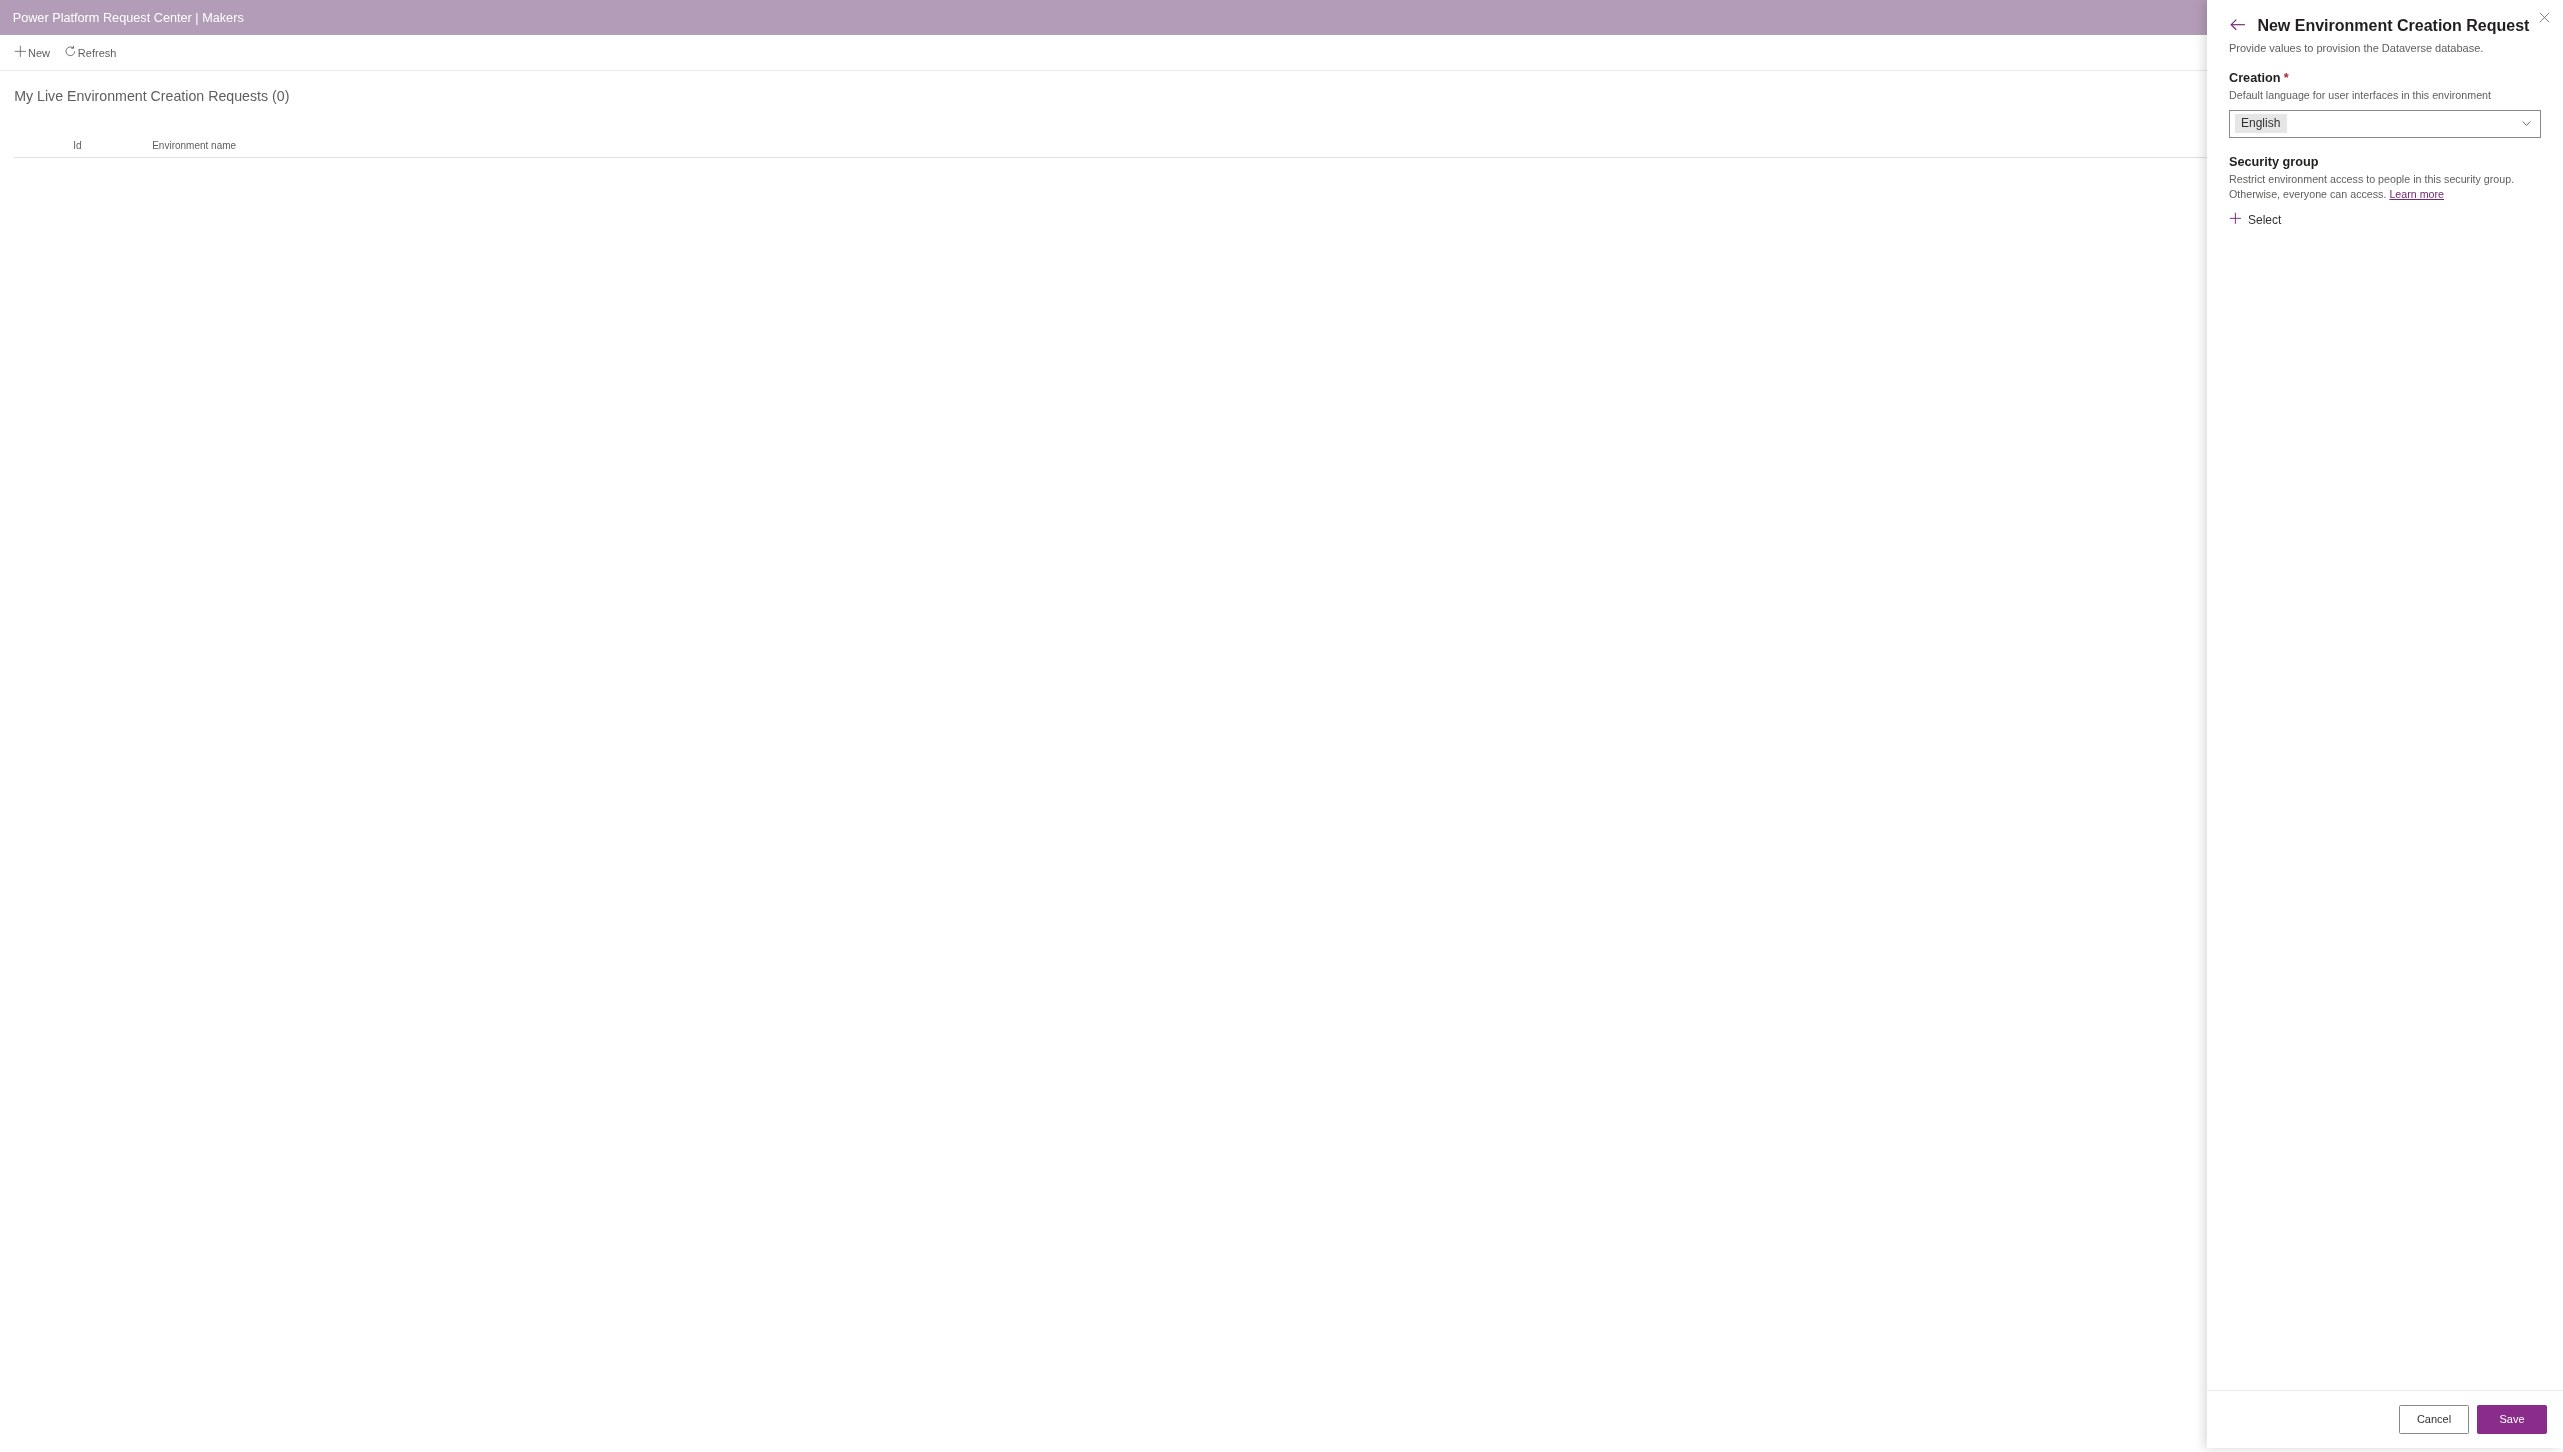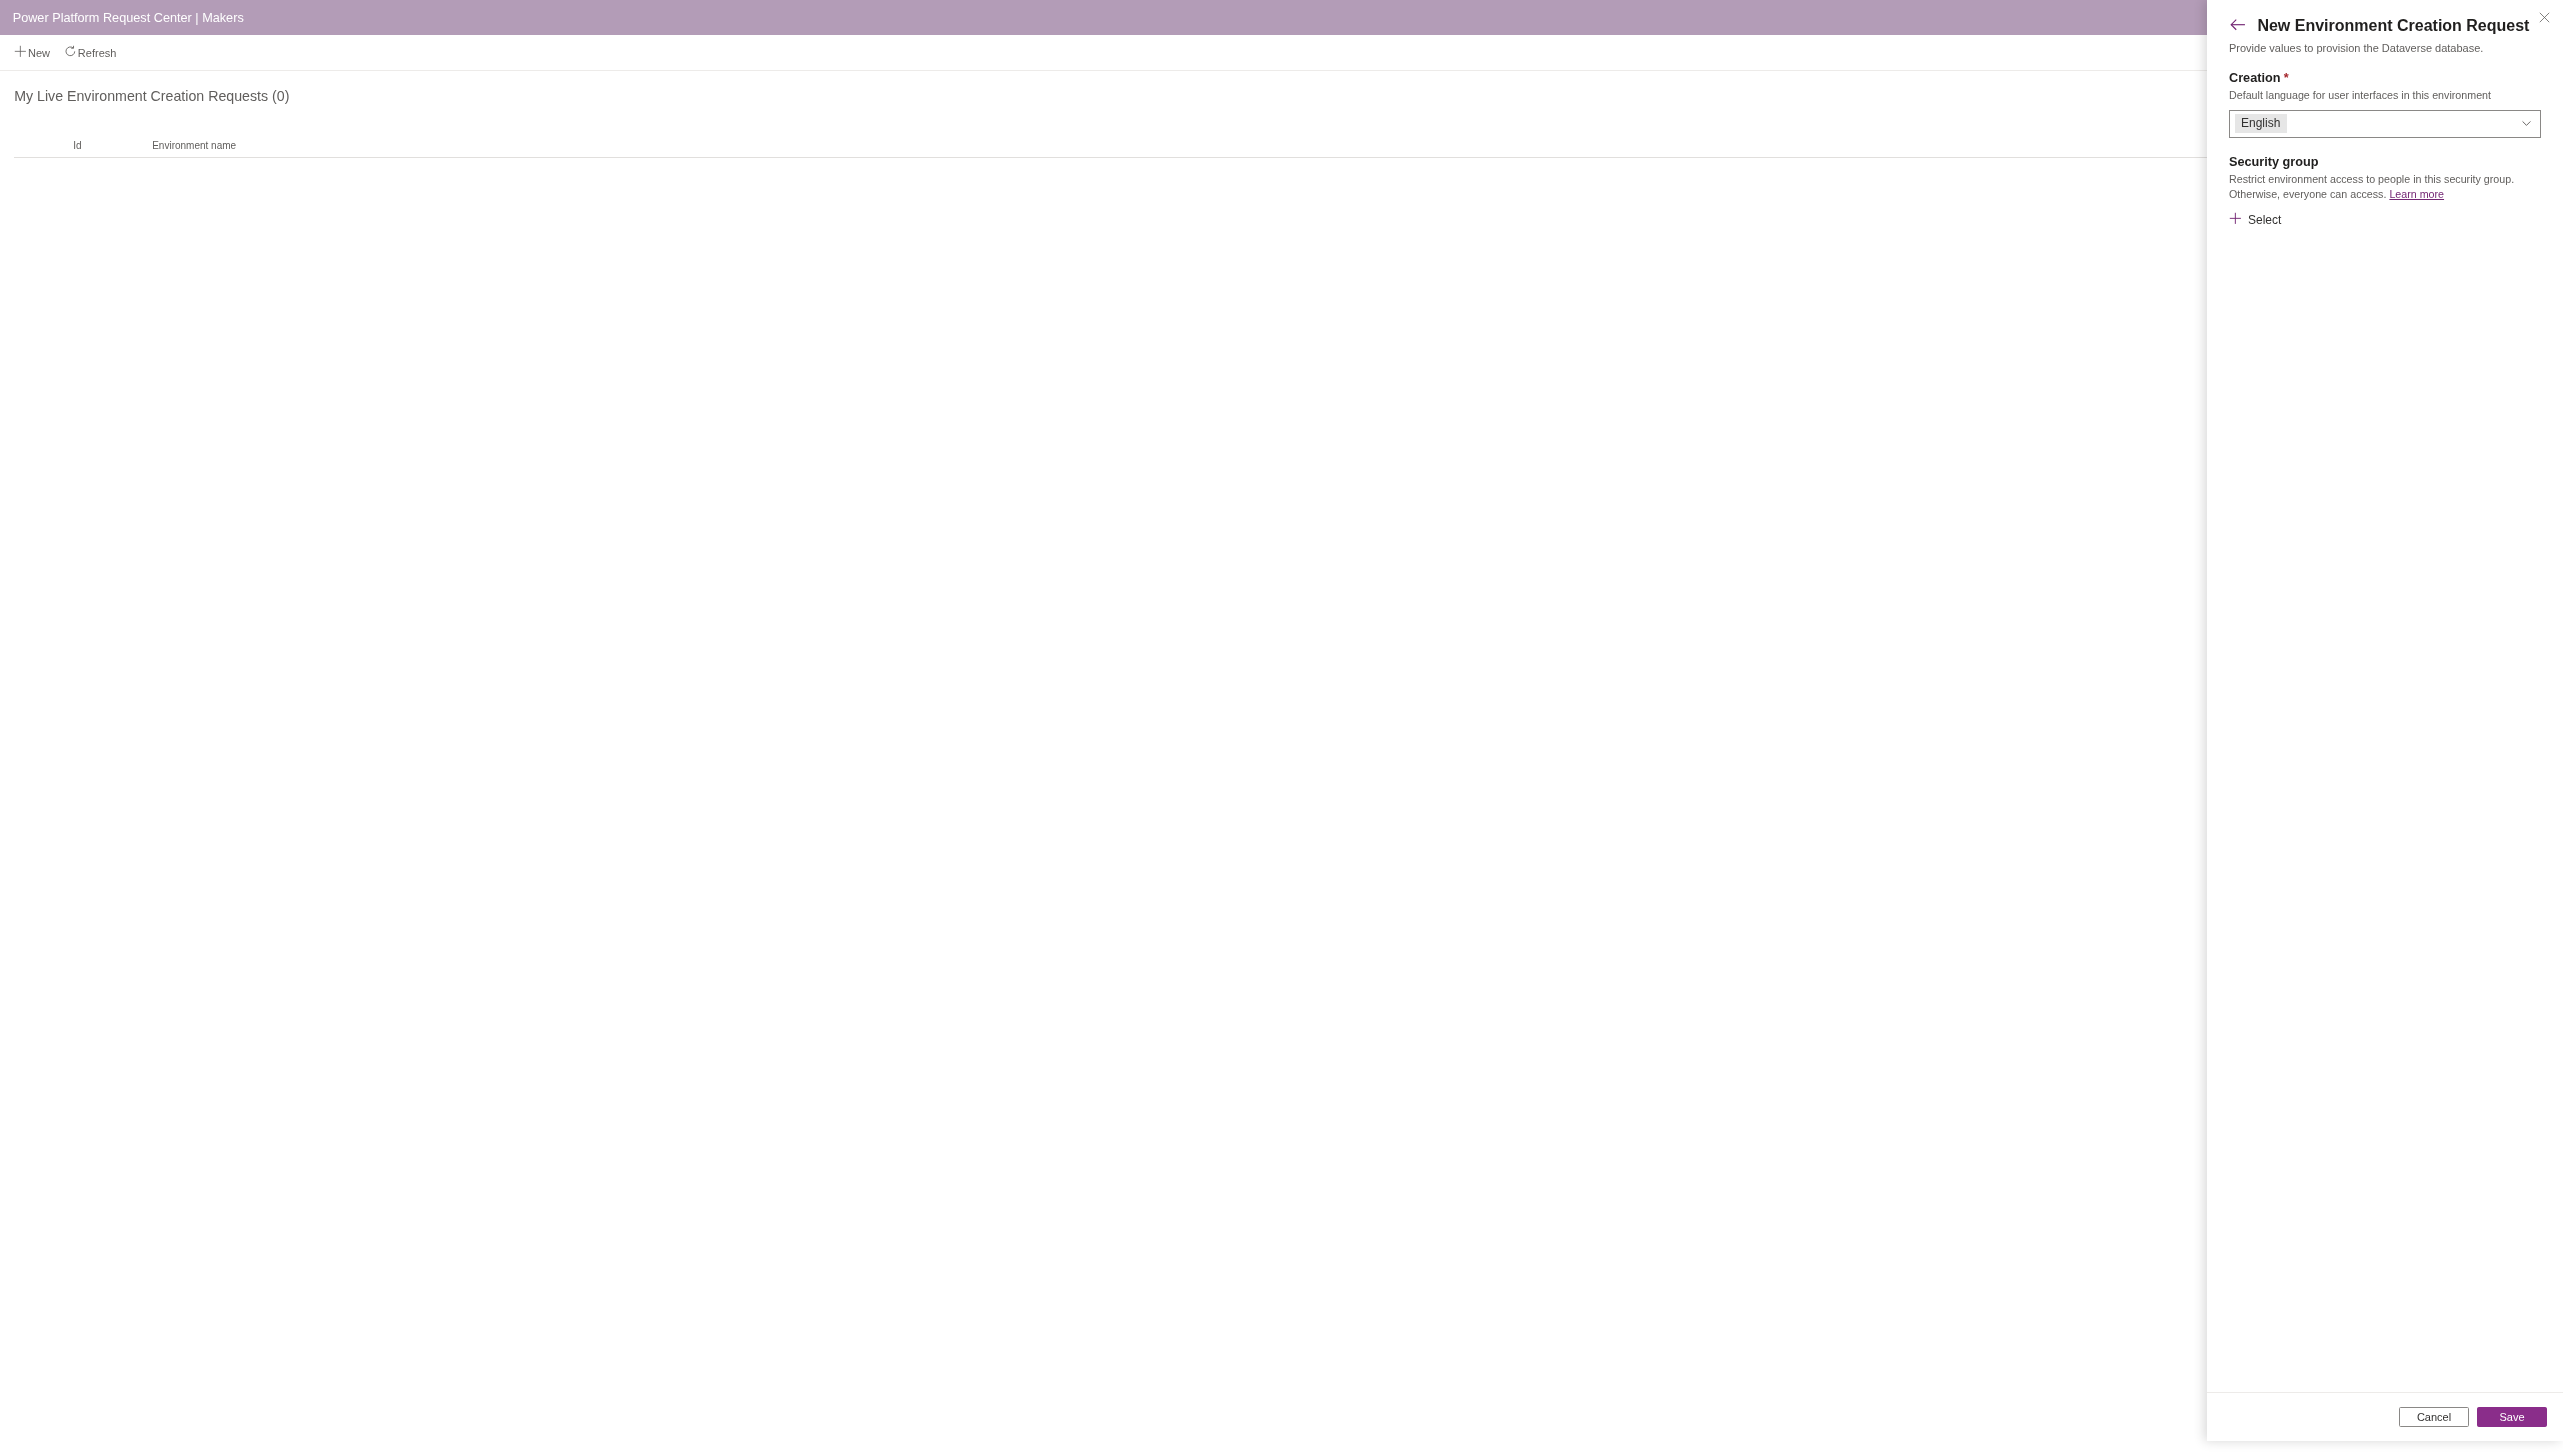--- a/index.html
+++ b/index.html
@@ -60,21 +60,21 @@
   }
   .col-sel { width: 51px; }
   .col-id  { width: 71px; }
   .col-env { flex: 1; }
 
   
   .panel {
     position: fixed;
     top: 0;
     right: 0;
-    bottom: 11px;
+    bottom: 4px;
     width: 356px;
     background: #fff;
     box-shadow: -3.2px 0 11px rgba(0,0,0,0.16);
     display: flex;
     flex-direction: column;
     margin-left: 24px;
   }
   .panel-close {
     position: absolute;
     top: 6.3px;
@@ -166,21 +166,21 @@
 
   .panel-footer {
     border-top: 0.8px solid #edebe9;
     padding: 14.2px 16px;
     display: flex;
     justify-content: flex-end;
     gap: 8px;
   }
   .btn {
     min-width: 70px;
-    height: 20px;
+    height: 29px;
     padding: 0 14.2px;
     font-size: 11px;
     cursor: pointer;
     border-radius: 1.6px;
   }
   .btn-secondary {
     background: #fff;
     border: 0.8px solid #8a8886;
     color: #323130;
   }

